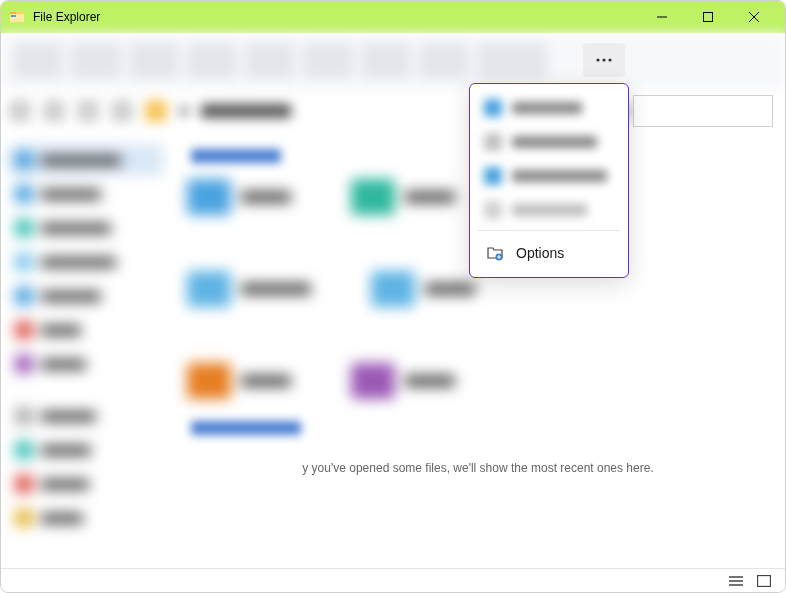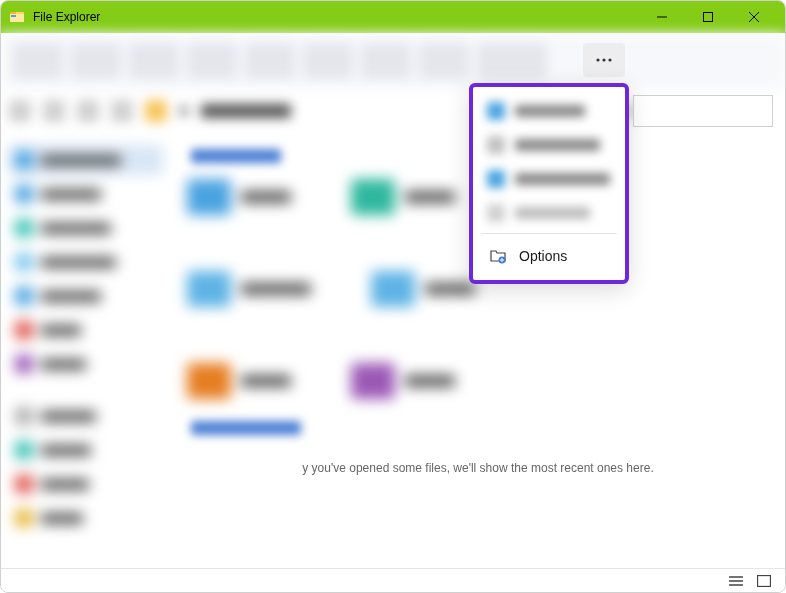--- a/index.html
+++ b/index.html
@@ -1,33 +1,33 @@
 <!DOCTYPE html>
 <html><head>
   <meta charset="utf-8">
   <style>
     * { margin: 0; padding: 0; box-sizing: border-box; font-family: "Segoe UI", sans-serif; }
     body { width: 786px; height: 593px; background: #ffffff; overflow: hidden; position: relative; }
     
     .window { width: 100%; height: 100%; border: 1px solid #d0d0d0; border-radius: 8px; overflow: hidden; position: relative; background: #fff; }
     
-    .titlebar { height: 32px; display: flex; align-items: center; padding: 10px 8px; background: #84cc16; }
+    .titlebar { height: 32px; display: flex; align-items: center; padding: 10px 8px; background: #bef264; }
     .titlebar-icon { width: 16px; height: 16px; margin-right: 8px; }
     .titlebar-title { font-size: 12px; color: #000; flex: 1; }
     .window-controls { display: flex; align-items: center; gap: 0; }
     .win-btn { width: 46px; height: 32px; display: flex; align-items: center; justify-content: center; background: transparent; border: none; cursor: pointer; }
     
     .toolbar-area { height: 56px; background: #f7f8fb; position: relative; filter: blur(6px); }
     .toolbar-row { display: flex; align-items: center; height: 100%; padding: 0 12px; gap: 8px; }
     .toolbar-item { width: 50px; height: 36px; background: #e4e6ec; border-radius: 4px; }
     
     .more-btn { position: absolute; top: 42px; left: 582px; width: 42px; height: 34px; background: #ededf0; border: none; border-radius: 4px; display: flex; align-items: center; justify-content: center; cursor: pointer; z-index: 10; }
     .more-btn svg { width: 18px; height: 18px; }
     
-    .dropdown-menu { position: absolute; top: 82px; left: 468px; width: 160px; background: #fff; border: 4px solid #6d28d9; border-radius: 6px; box-shadow: 0 6px 24px rgba(0,0,0,0.14); z-index: 20; padding: 6px 0; }
+    .dropdown-menu { position: absolute; top: 82px; left: 468px; width: 160px; background: #fff; border: 1px solid #6d28d9; border-radius: 6px; box-shadow: 0 6px 24px rgba(0,0,0,0.14); z-index: 20; padding: 6px 0; }
     .menu-item-blur { height: 32px; margin: 2px 6px; display: flex; align-items: center; padding: 0 8px; filter: blur(5px); }
     .menu-item-blur .icon-placeholder { width: 18px; height: 18px; background: #4aa3e0; border-radius: 3px; margin-right: 10px; }
     .menu-item-blur .icon-placeholder.gray { background: #c0c0c0; }
     .menu-item-blur .text-placeholder { width: 70px; height: 12px; background: #888; border-radius: 2px; }
     .menu-divider { height: 1px; background: #e5e5e5; margin: 4px 8px; }
     .menu-item { height: 36px; display: flex; align-items: center; padding: 0 12px; cursor: pointer; border-radius: 4px; margin: 0 4px; }
     .menu-item-icon { width: 18px; height: 18px; margin-right: 12px; display: flex; align-items: center; justify-content: center; }
     .menu-item-label { font-size: 14px; color: #1a1a1a; }
     
     .addressbar-area { height: 44px; position: relative; }

